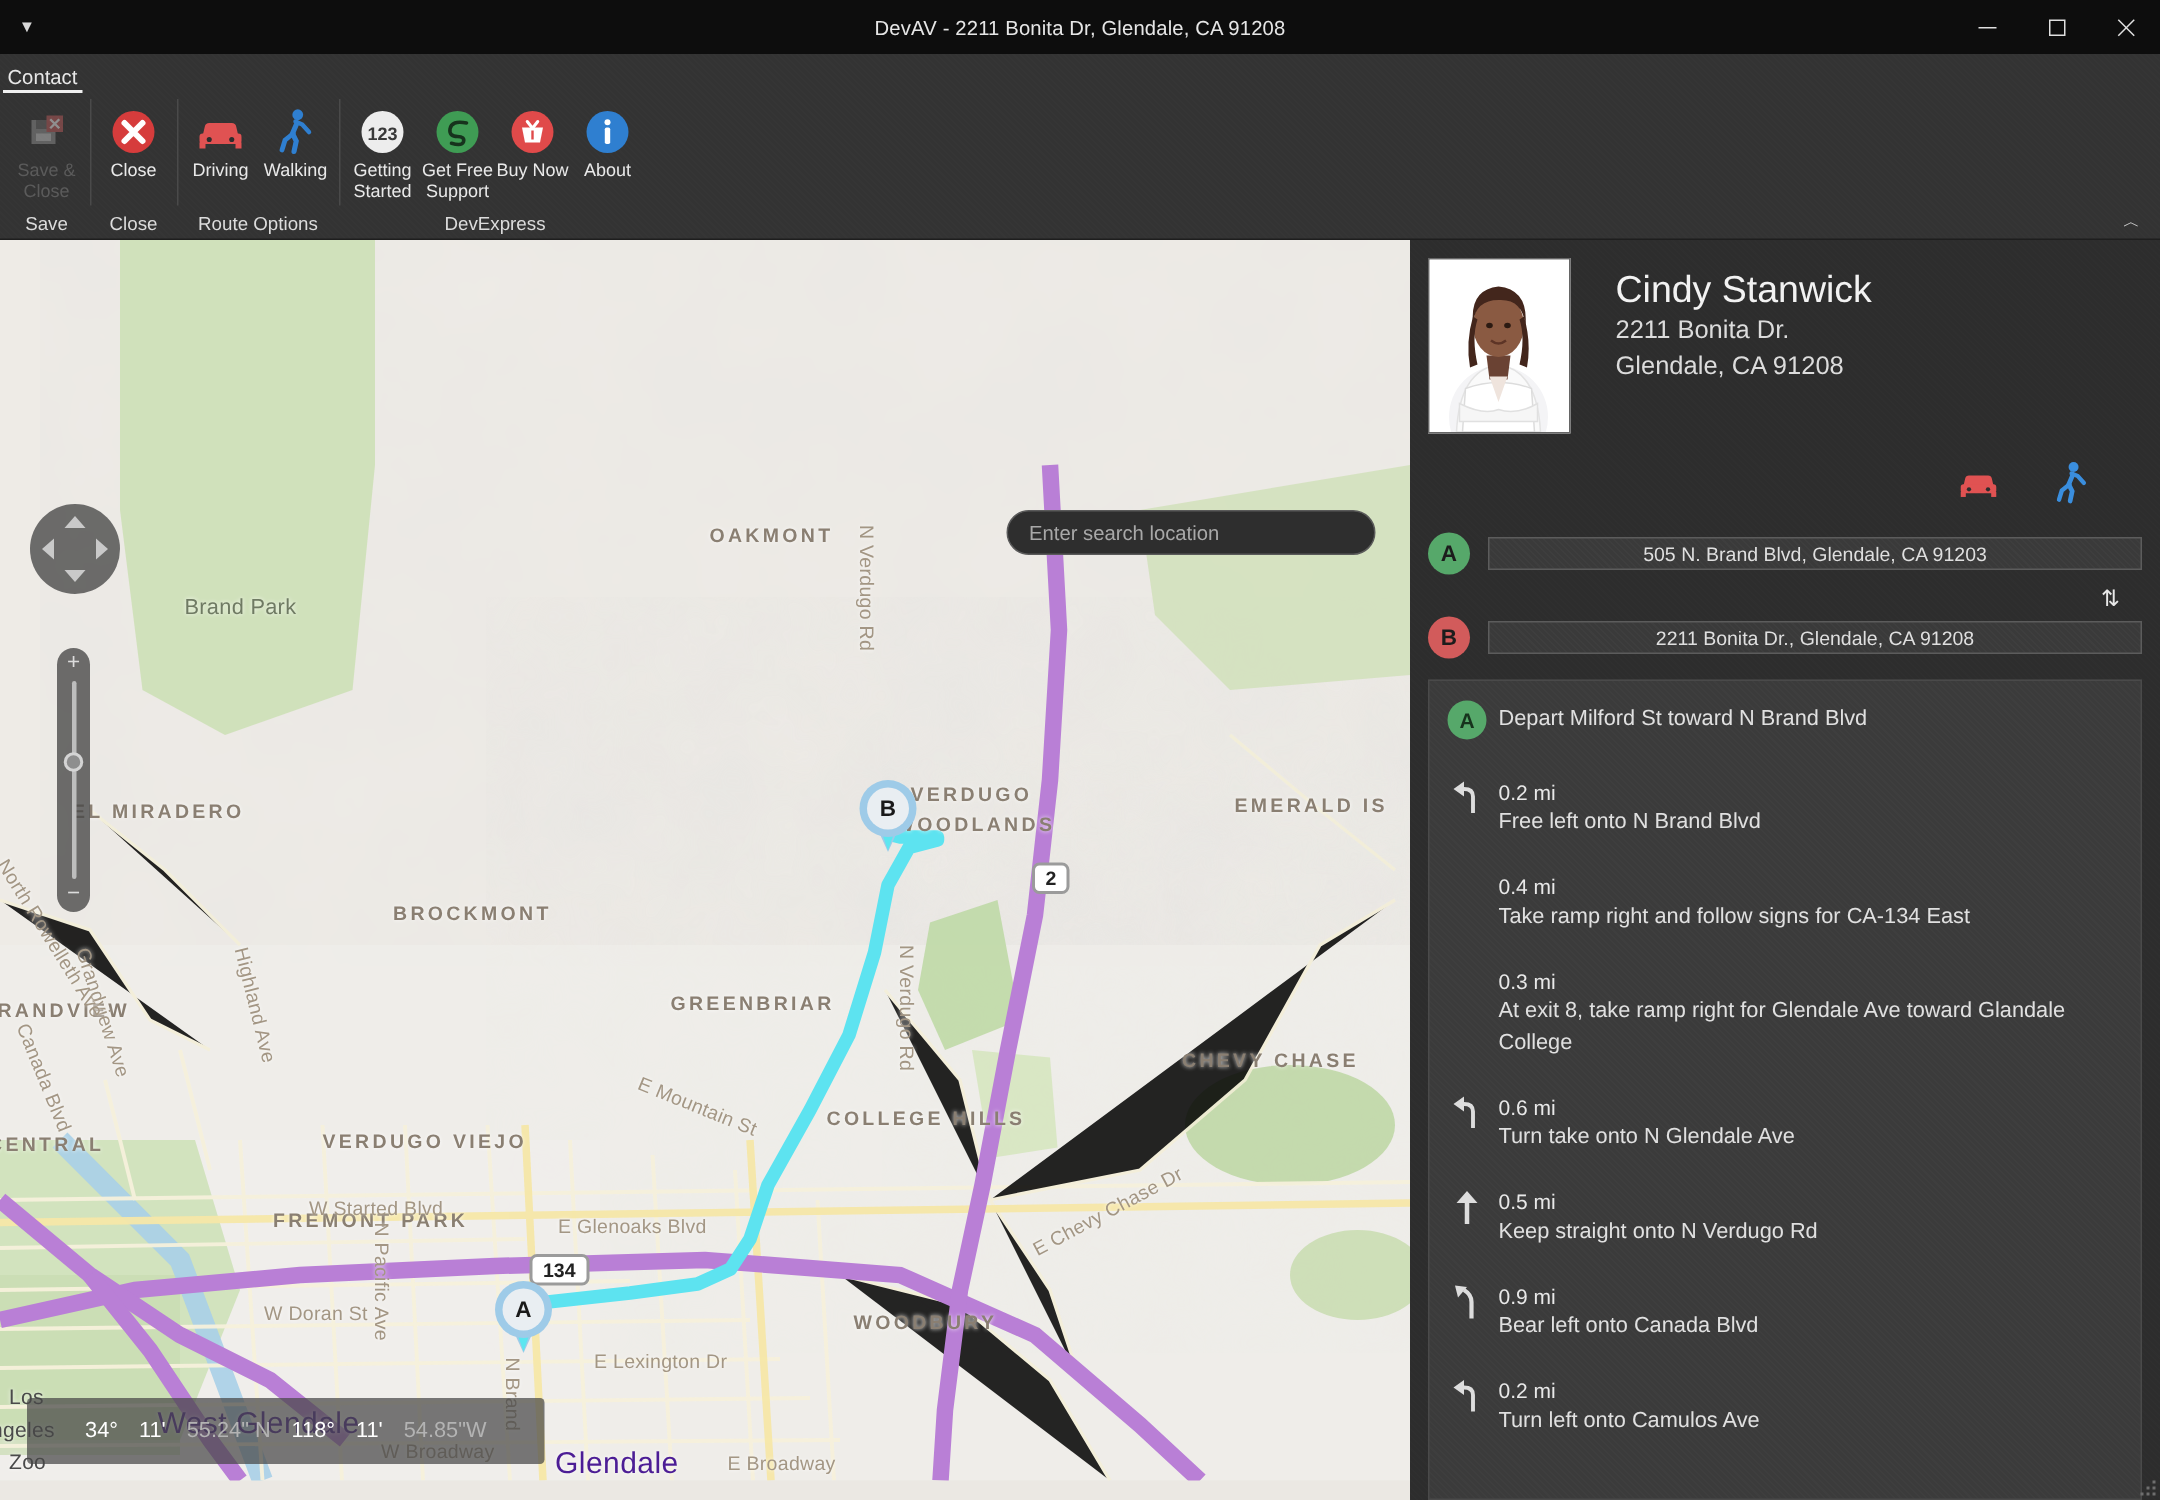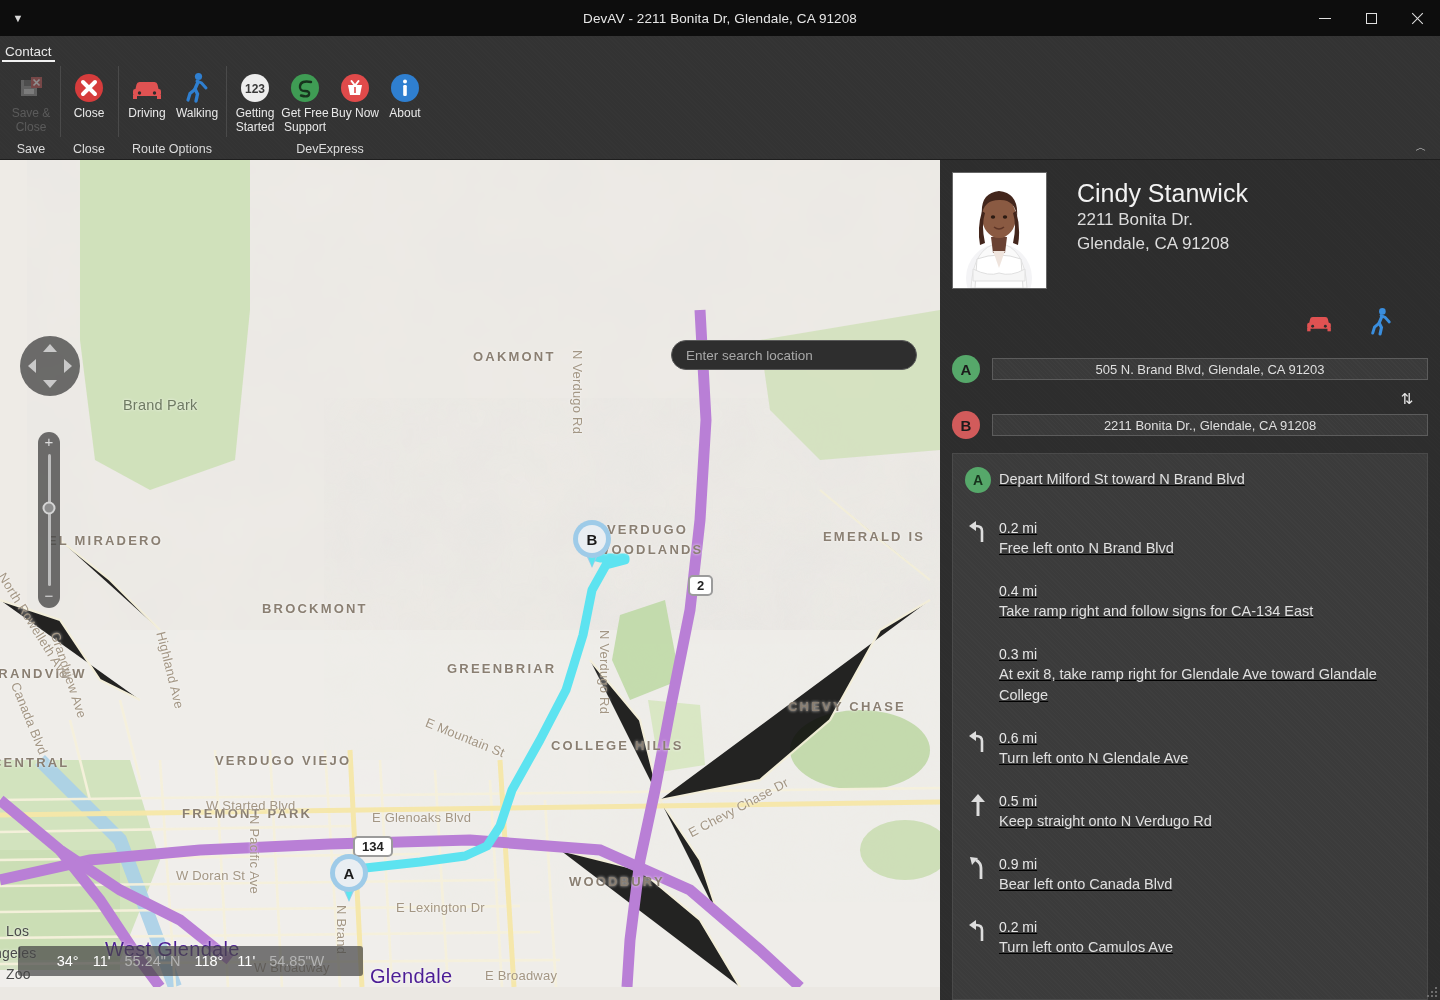--- a/index.html
+++ b/index.html
@@ -146,21 +146,21 @@
     padding: 3px 0 3px 0;
   }
   .zs-sign { color: #dcdcdc; font-size: 15px; line-height: 14px; height: 16px; }
   .zs-track { width: 3px; flex: 1; background: #bdbdbd; margin: 3px 0; position: relative; border-radius:2px; }
   .zs-thumb {
     position: absolute; left: 50%; top: 41%; transform: translate(-50%,-50%);
     width: 13px; height: 13px; border-radius: 50%; background: #8e8e8e; border: 2px solid #d4d4d4;
   }
 
   .coordbar {
-    position: absolute; left: 18px; bottom: 24px; height: 30px; width: 345px;
+    position: absolute; left: 18px; bottom: 24px; height: 44px; width: 345px;
     background: rgba(70,70,70,.72); border-radius: 3px; display: flex;
     align-items: center; justify-content: center; gap: 0;
     color: #fff; font-size: 14.5px;
   }
   .coordbar span { padding: 0 7px; }
   .coordbar .dim { color: #b3b3b3; }
 
   
   .panel {
     flex: 1; background: #2d2d2d; position: relative; display: flex; flex-direction: column;
@@ -197,21 +197,21 @@
   .swap-btn { color: #e8e8e8; font-size: 15px; width: 22px; height: 20px; display:flex; align-items:center; justify-content:center; }
 
   .steps-wrap {
     margin-top: 14px; flex: 1; min-height: 0; position: relative;
     border: 1px solid #4a4a4a; background: #3b3b3b; overflow: hidden;
     background-image: repeating-linear-gradient(45deg, rgba(255,255,255,.015) 0 1px, transparent 1px 3px);
   }
   .steps { position: absolute; inset: 0; overflow: hidden; padding: 12px 12px 0 12px; }
   .step { display: flex; gap: 8px; margin-bottom: 23px; }
   .step-ico { width: 26px; flex: 0 0 26px; display: flex; justify-content: center; padding-top: 1px; }
-  .step-body { flex: 1; text-decoration: underline; }
+  .step-body { flex: 1; }
   .step-dist { color: #e8e8e8; font-size: 14px; line-height: 19px; }
   .step-text { color: #e0e0e0; font-size: 14.5px; line-height: 21px; }
   .step.start { align-items: center; margin-bottom: 26px; }
   .badge-sm {
     width: 26px; height: 26px; border-radius: 50%; background: #56a86a;
     display:flex; align-items:center; justify-content:center; color:#17331d;
     font-size: 14px; font-weight: bold;
   }
   .grip { position: absolute; right: 3px; bottom: 3px; width: 13px; height: 13px; }
   .grip i { position:absolute; width:2px; height:2px; background:#6e6e6e; }
@@ -655,21 +655,21 @@
 
           <div class="step">
             <div class="step-ico">
               <svg width="20" height="24" viewBox="0 0 20 24">
                   <path d="M14 22 L14 11 Q14 6 8 6 L4 6" stroke="#ddd" stroke-width="2.6" fill="none"></path>
                   <path d="M8 1 L1 6 L8 11 Z" fill="#ddd"></path>
                 </svg>
             </div>
             <div class="step-body">
               <div class="step-dist">0.6 mi</div>
-              <div class="step-text">Turn left onto N Glendale Ave</div>
+              <div class="step-text">Turn take onto N Glendale Ave</div>
             </div>
           </div>
 
           <div class="step">
             <div class="step-ico">
               <svg width="20" height="24" viewBox="0 0 20 24">
                   <path d="M10 23 L10 6" stroke="#ddd" stroke-width="3" fill="none"></path>
                   <path d="M10 1 L3 9 L17 9 Z" fill="#ddd"></path>
                 </svg>
             </div>

